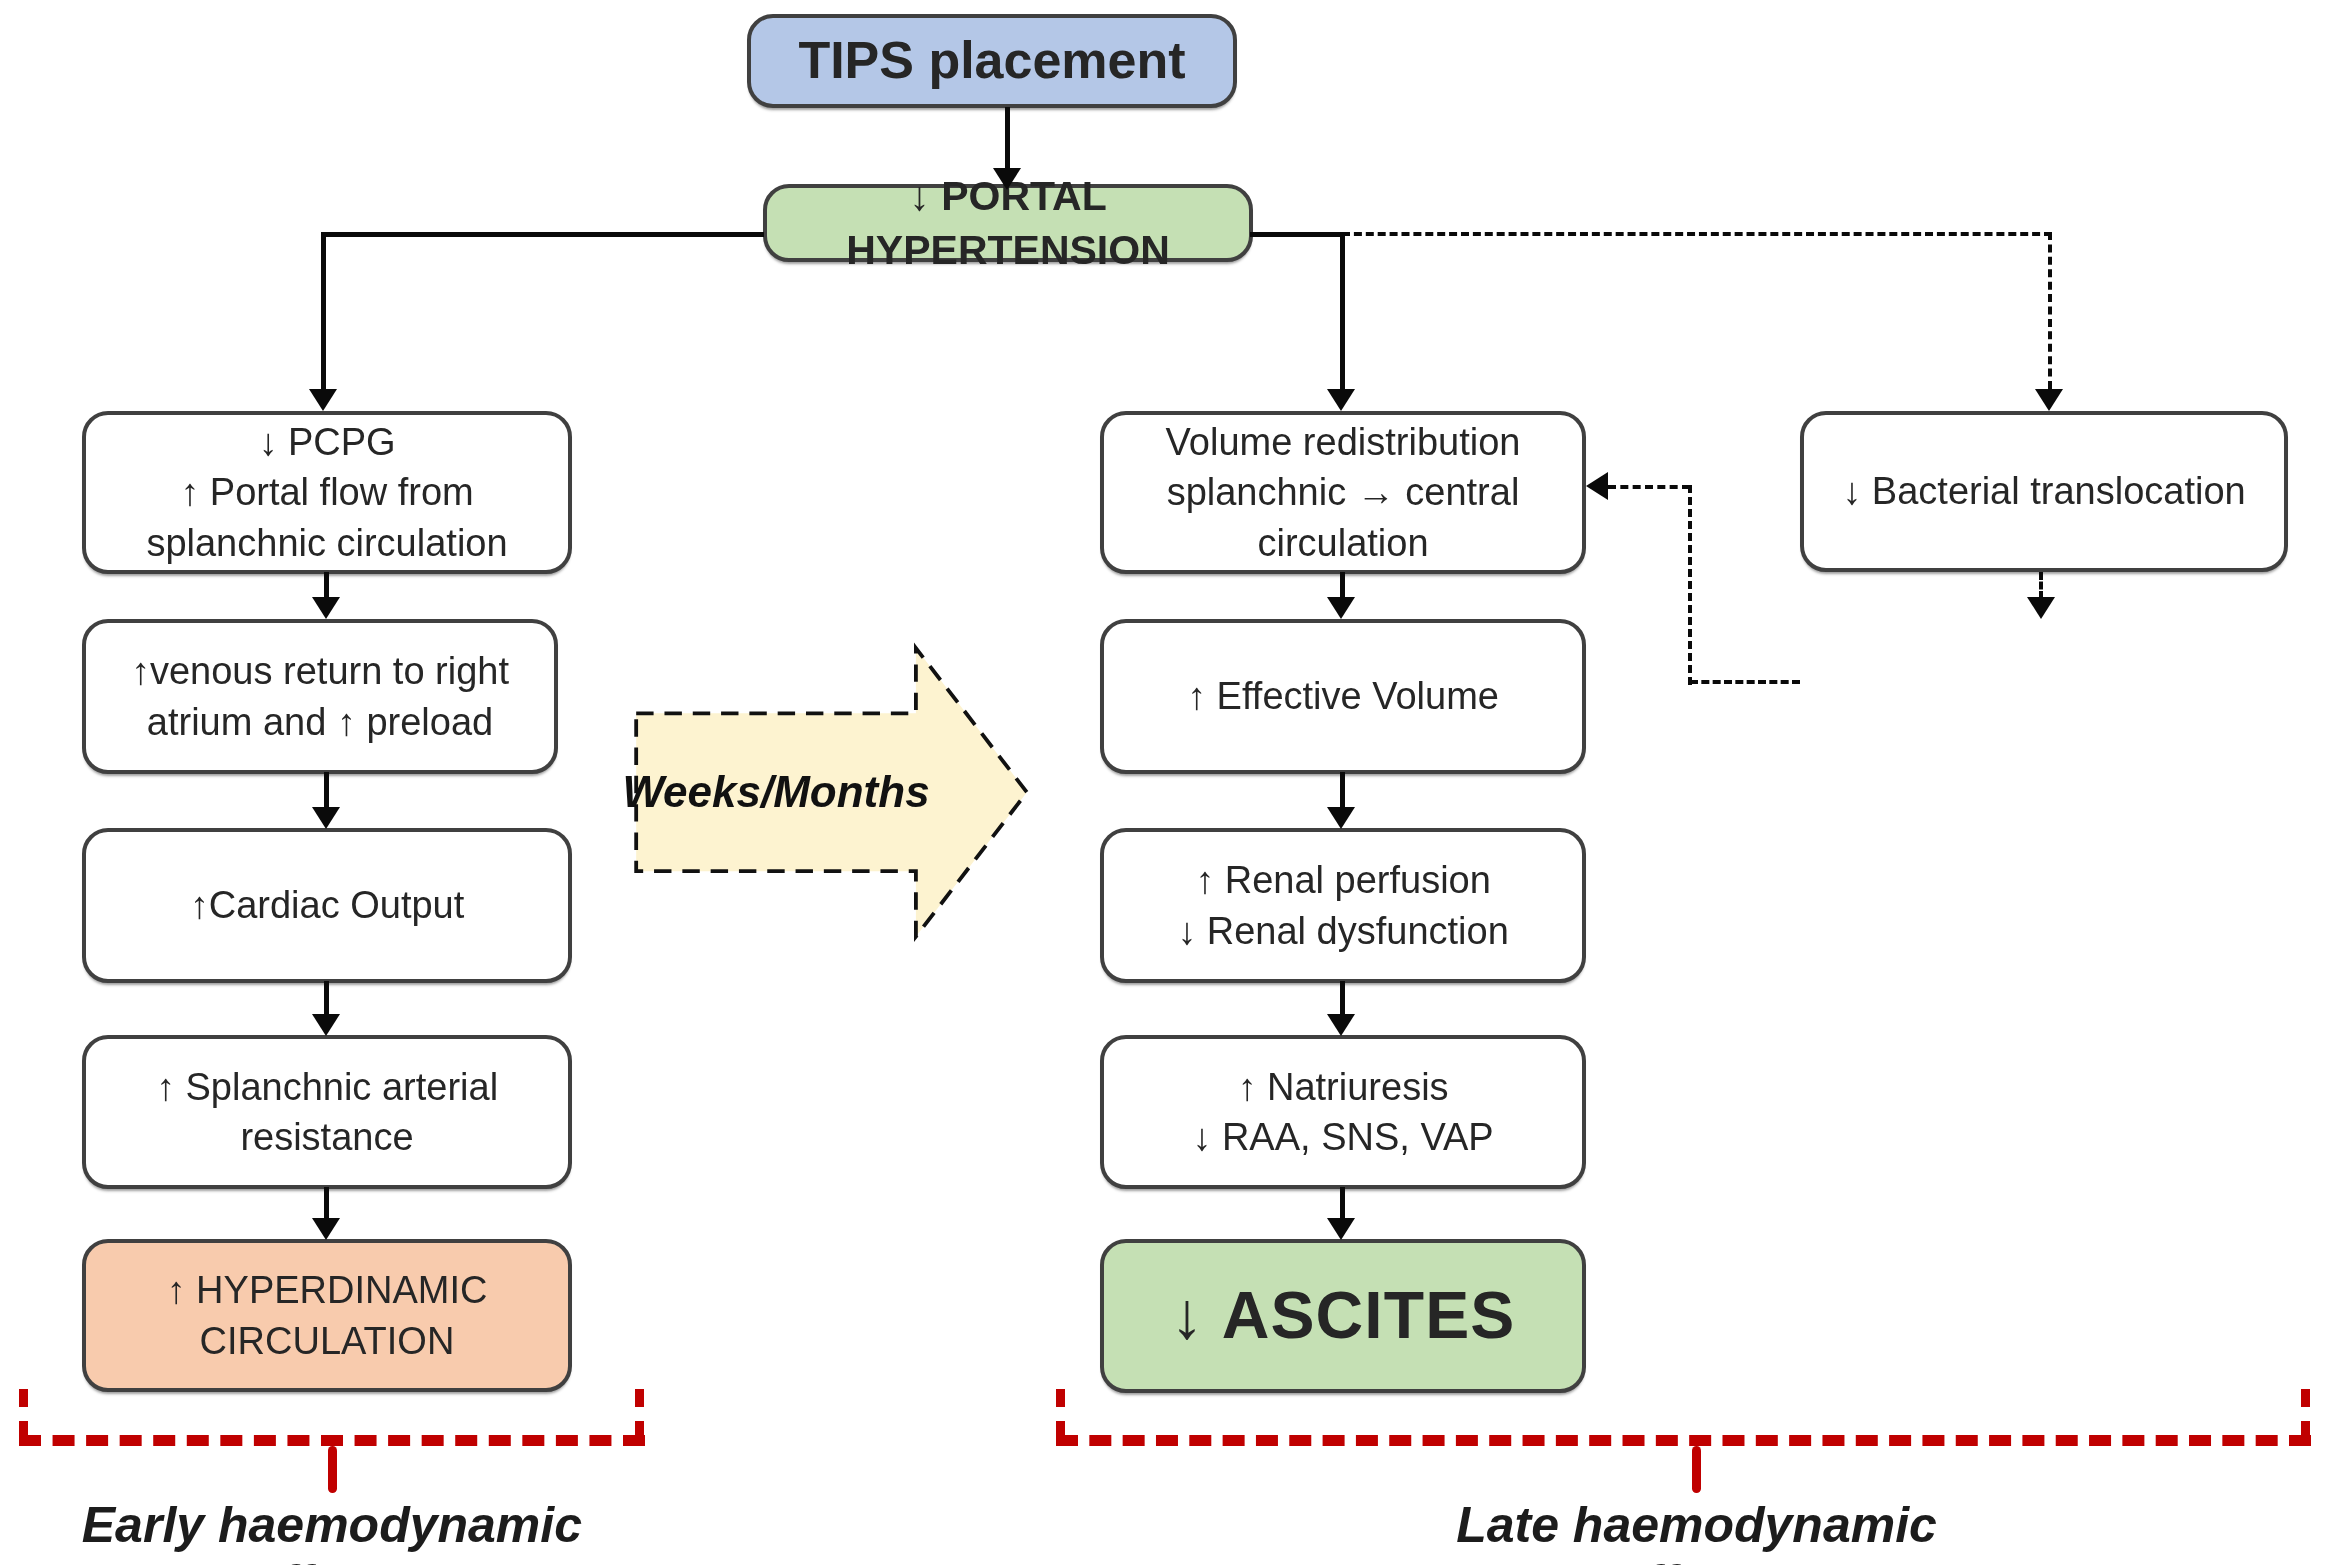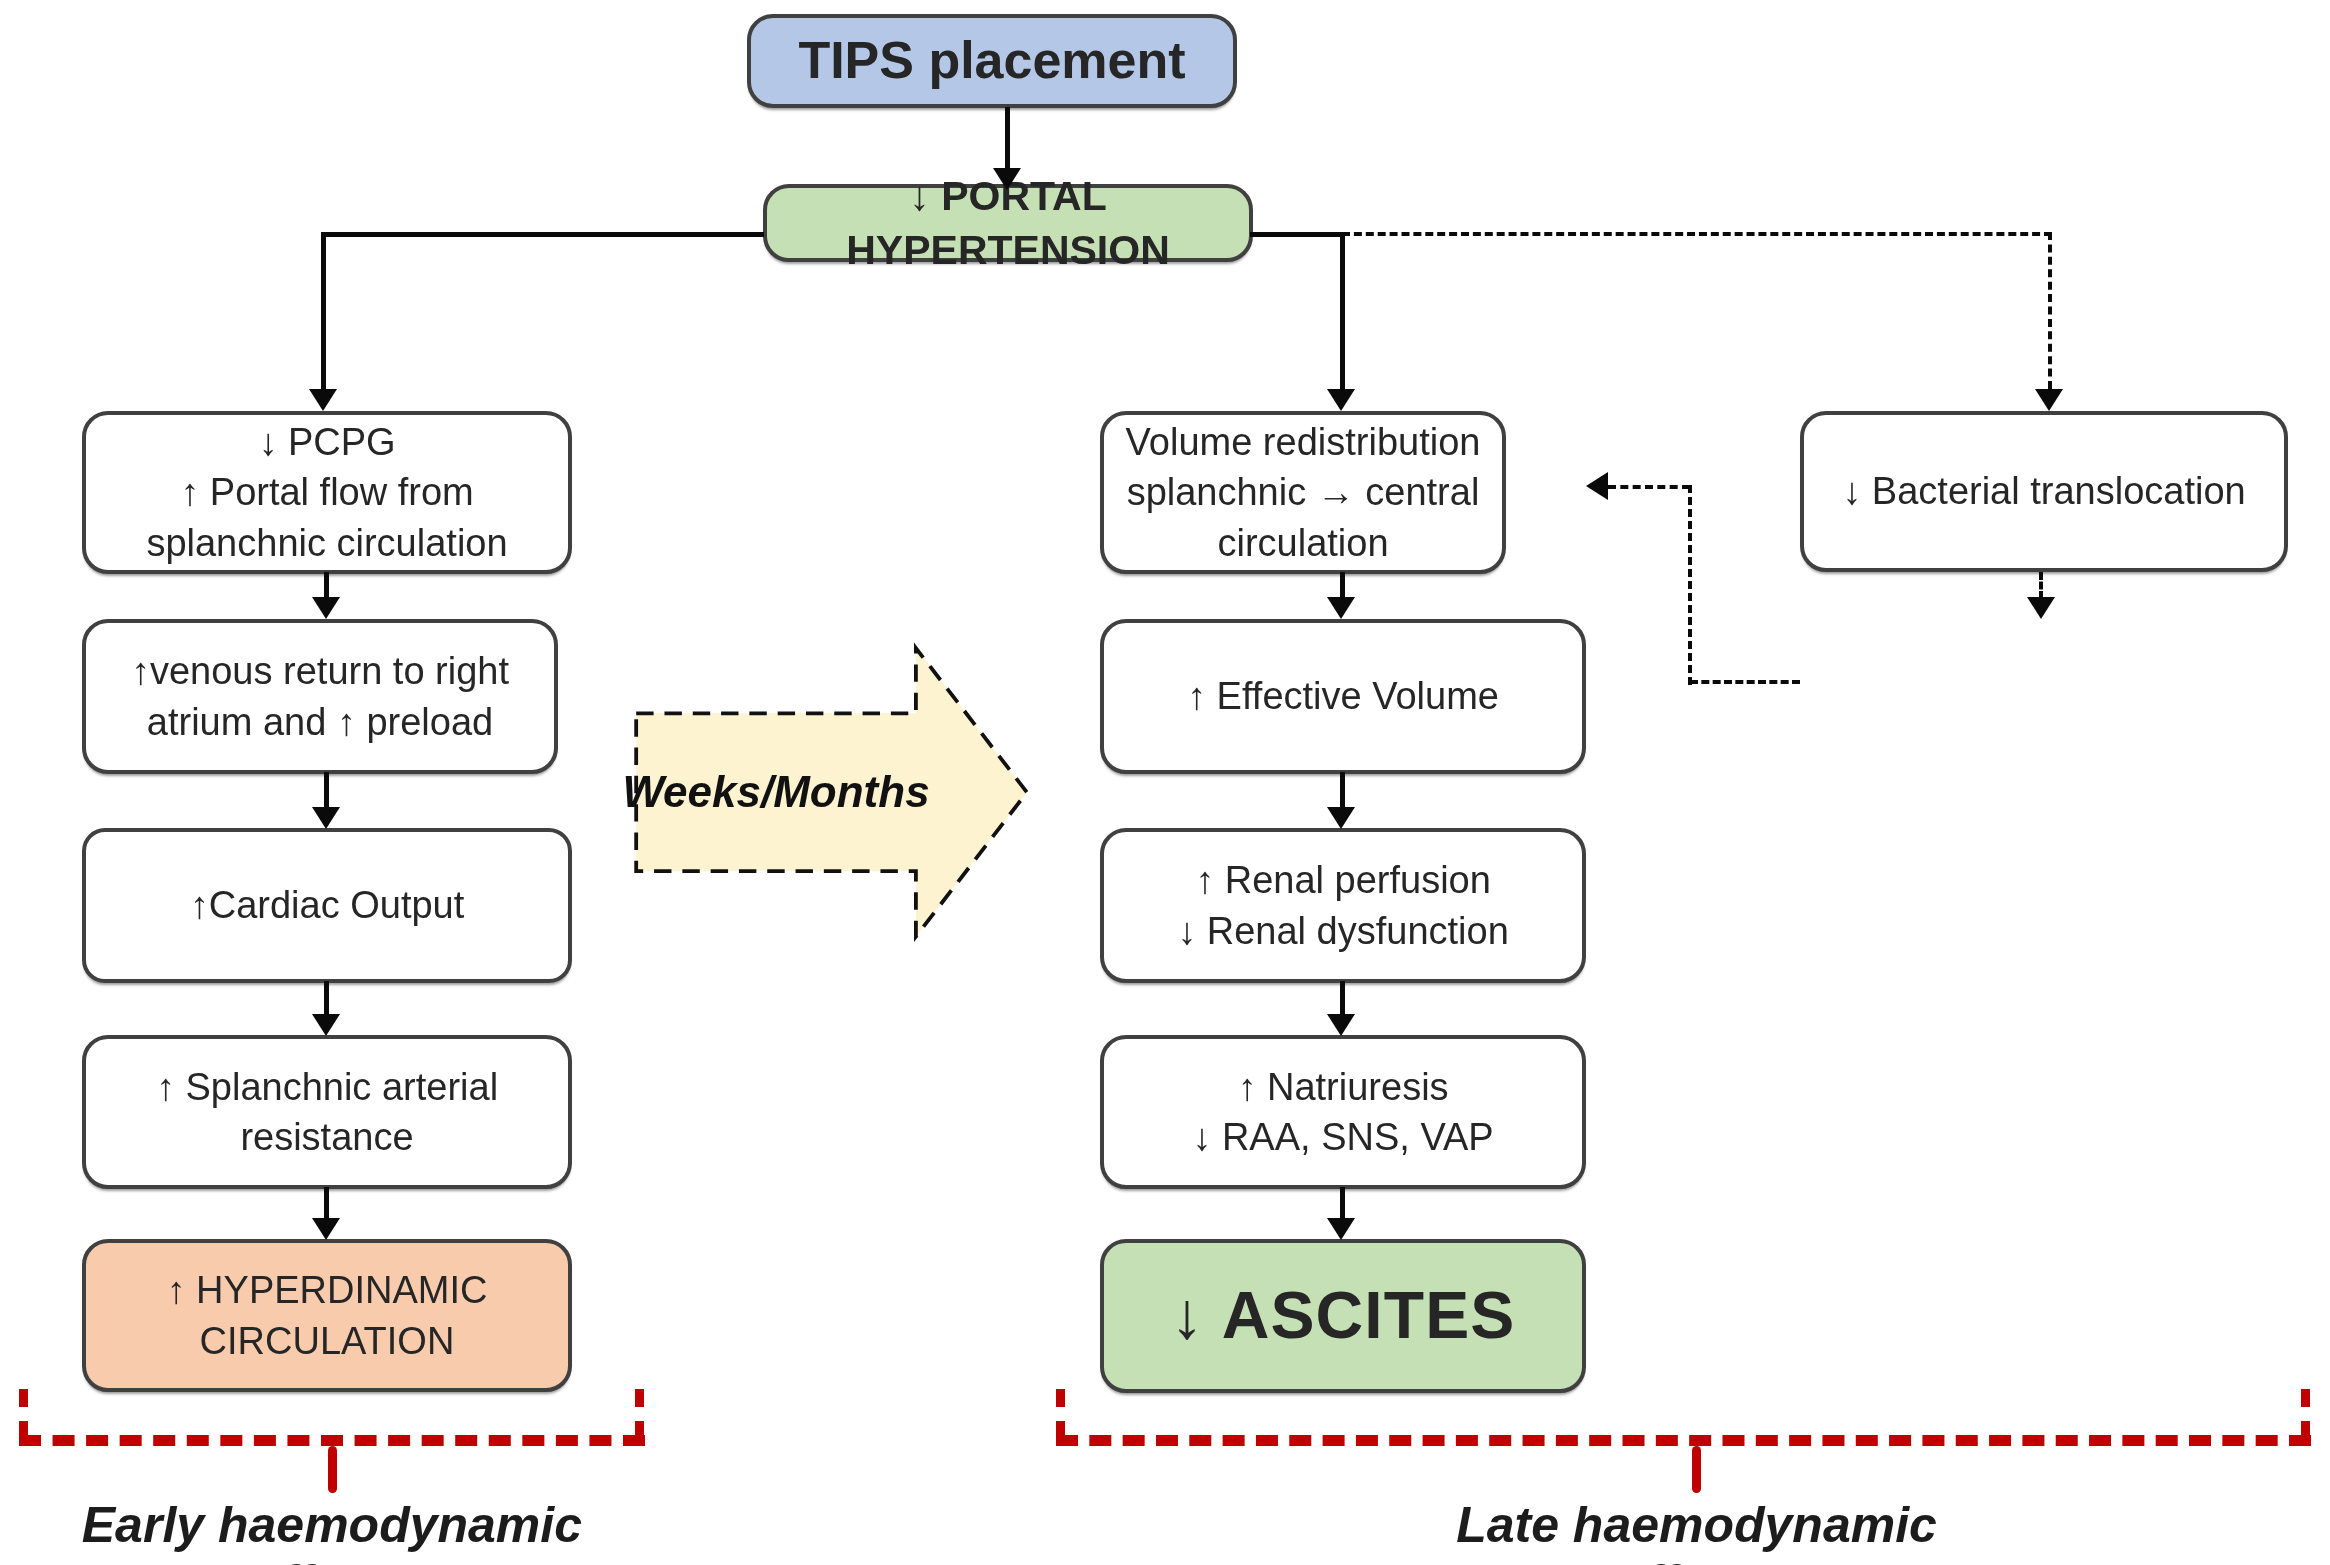--- a/index.html
+++ b/index.html
@@ -79,33 +79,33 @@
 
   <div class="box" style="left:82px;top:411px;width:490px;height:163px;">
     <span class="box-label">↓ PCPG
 ↑ Portal flow from
 splanchnic circulation</span>
   </div>
   <div class="box" style="left:82px;top:619px;width:476px;height:155px;">
     <span class="box-label">↑venous return to right
 atrium and ↑ preload</span>
   </div>
-  <div class="box" style="left:82px;top:828px;width:490px;height:155px;border-radius:23px;">
+  <div class="box" style="left:82px;top:828px;width:490px;height:155px;">
     <span class="box-label">↑Cardiac Output</span>
   </div>
   <div class="box" style="left:82px;top:1035px;width:490px;height:154px;">
     <span class="box-label">↑ Splanchnic arterial
 resistance</span>
   </div>
   <div class="box fill-peach" style="left:82px;top:1239px;width:490px;height:153px;">
     <span class="box-label">↑ HYPERDINAMIC
 CIRCULATION</span>
   </div>
 
-  <div class="box" style="left:1100px;top:411px;width:406px;height:163px;">
+  <div class="box" style="left:1100px;top:411px;width:486px;height:163px;">
     <span class="box-label">Volume redistribution
 splanchnic → central
 circulation</span>
   </div>
   <div class="box" style="left:1100px;top:619px;width:486px;height:155px;">
     <span class="box-label">↑ Effective Volume</span>
   </div>
   <div class="box" style="left:1100px;top:828px;width:486px;height:155px;">
     <span class="box-label">↑ Renal perfusion
 ↓ Renal dysfunction</span>

